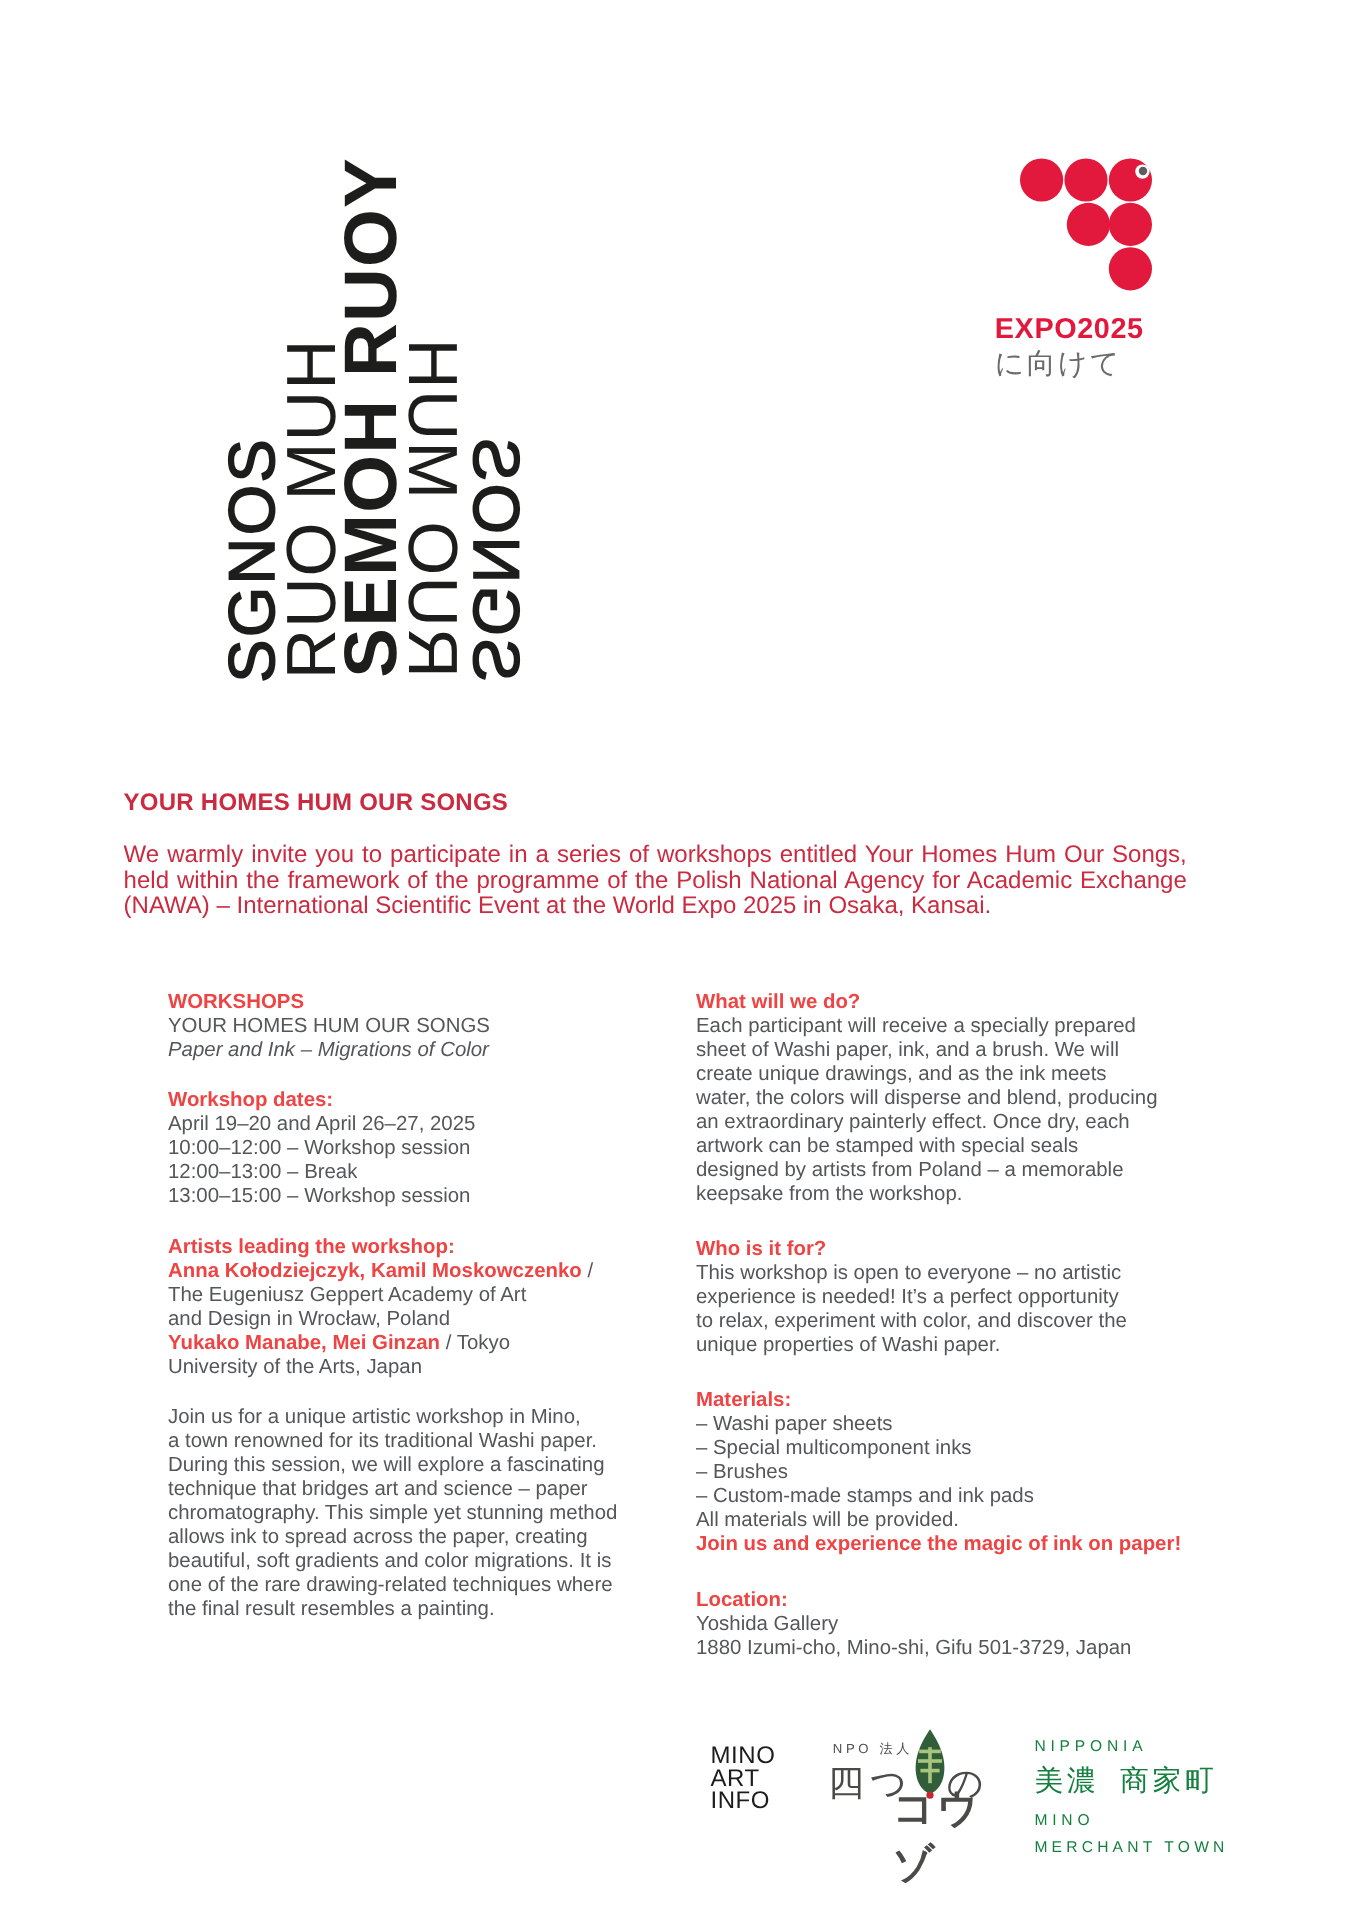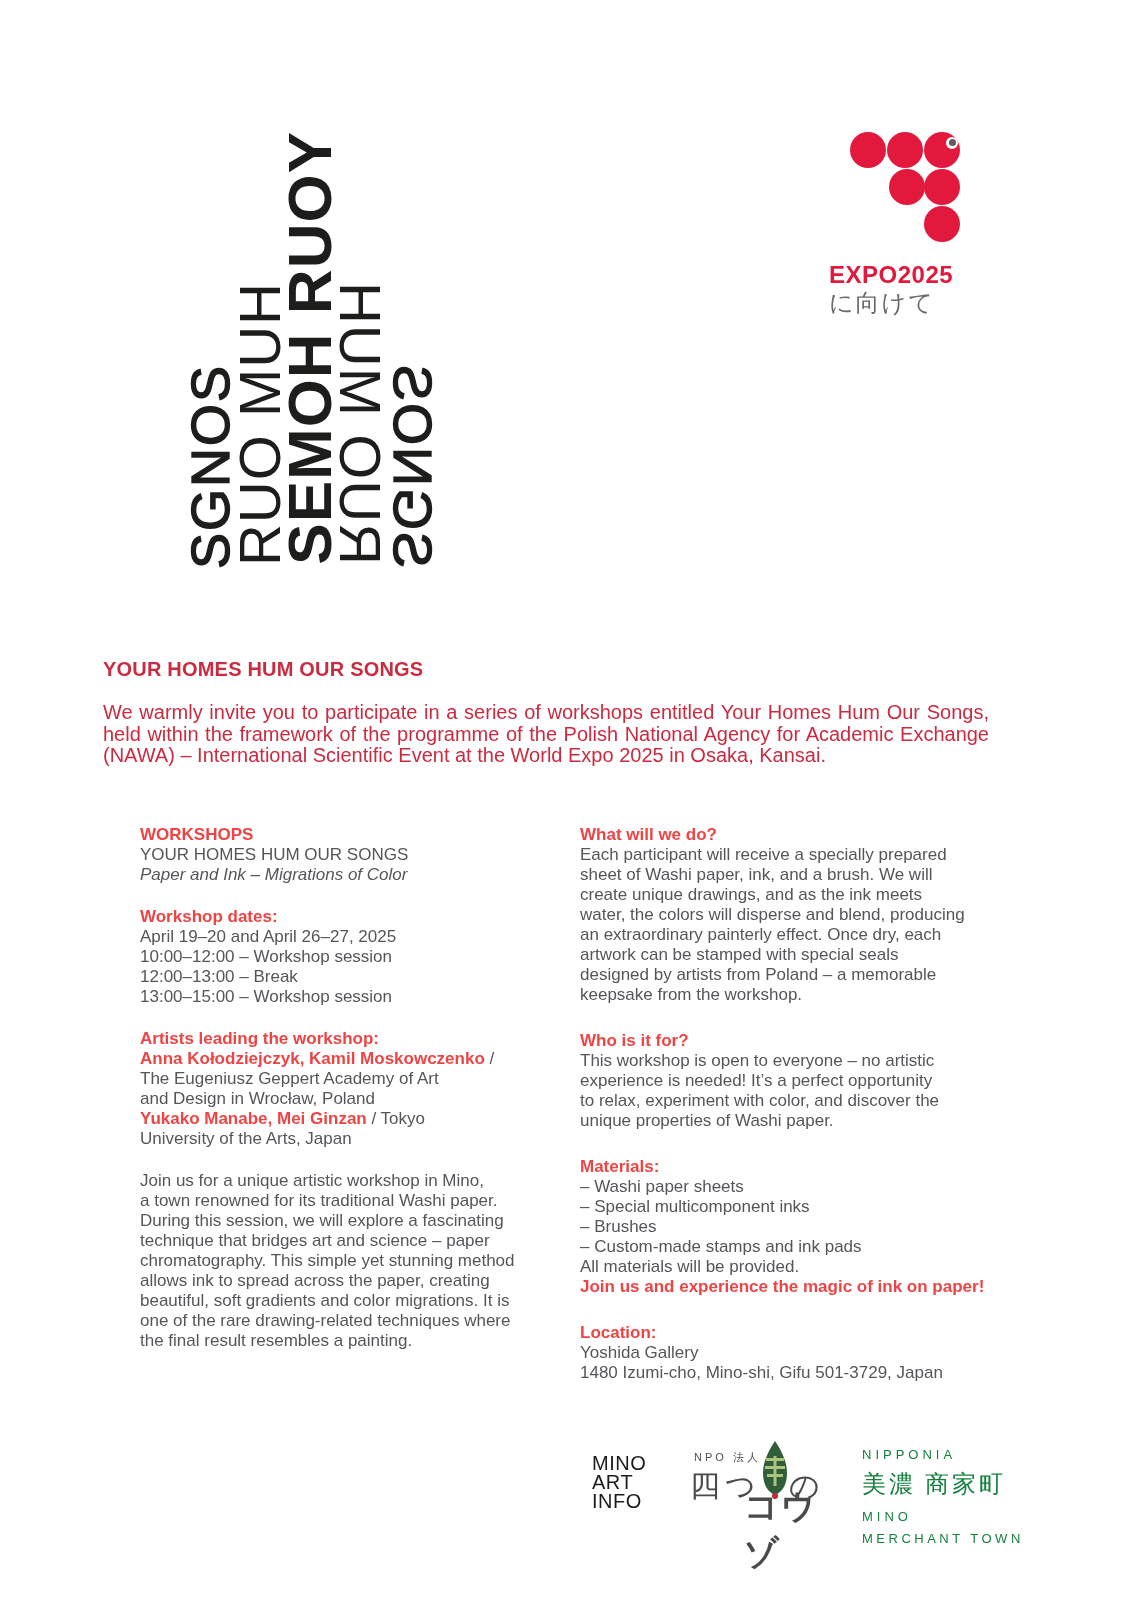--- a/index.html
+++ b/index.html
@@ -56,21 +56,21 @@
   .mino-art{position:absolute;left:592px;top:1454px;font-size:20px;line-height:19px;
             letter-spacing:0.5px;color:#1c1c1c;}
   .npo{position:absolute;left:690px;top:1440px;width:128px;height:92px;color:#4a4a49;}
   .npo-label{position:absolute;left:4px;top:10px;font-size:11px;letter-spacing:3px;color:#4f4f4e;}
   .npo-ch1{position:absolute;left:0px;top:26px;font-size:30px;font-weight:200;letter-spacing:5px;}
   .npo-ch2{position:absolute;left:99px;top:26px;font-size:30px;font-weight:200;}
   .npo-ch3{position:absolute;left:54px;top:44px;font-size:34px;font-weight:700;letter-spacing:2px;}
   .leaf{position:absolute;left:72px;top:0px;}
   .nipponia{position:absolute;left:862px;top:1443px;color:#15803d;}
   .nip-brand{font-size:13px;letter-spacing:4px;margin-top:4px;}
-  .nip-kanji{font-family:Liberation Serif, serif;font-size:24px;
+  .nip-kanji{font-family:Liberation Mono, monospace;font-size:24px;
              letter-spacing:3px;margin-top:6px;}
   .nip-mino{font-size:13px;letter-spacing:4px;margin-top:9px;}
   .nip-town{font-size:13px;letter-spacing:3.5px;margin-top:7px;}
 </style>
 </head>
 <body>
 
 <div class="page">
 
   <div>
@@ -113,21 +113,21 @@
   <div class="col col-left">
       <p class="blk"><span class="b">WORKSHOPS</span><br><span>YOUR HOMES HUM OUR SONGS</span><br><span class="i">Paper and Ink – Migrations of Color</span><br></p>
       <p class="blk"><span class="b">Workshop dates:</span><br><span>April 19–20 and April 26–27, 2025</span><br><span>10:00–12:00 – Workshop session</span><br><span>12:00–13:00 – Break</span><br><span>13:00–15:00 – Workshop session</span><br></p>
       <p class="blk"><span class="b">Artists leading the workshop:</span><br><span class="b">Anna Kołodziejczyk, Kamil Moskowczenko</span><span> /</span><br><span>The Eugeniusz Geppert Academy of Art</span><br><span>and Design in Wrocław, Poland</span><br><span class="b">Yukako Manabe, Mei Ginzan</span><span> / Tokyo</span><br><span>University of the Arts, Japan</span><br></p>
       <p class="blk"><span>Join us for a unique artistic workshop in Mino,</span><br><span>a town renowned for its traditional Washi paper.</span><br><span>During this session, we will explore a fascinating</span><br><span>technique that bridges art and science – paper</span><br><span>chromatography. This simple yet stunning method</span><br><span>allows ink to spread across the paper, creating</span><br><span>beautiful, soft gradients and color migrations. It is</span><br><span>one of the rare drawing-related techniques where</span><br><span>the final result resembles a painting.</span><br></p>
     </div>
   <div class="col col-right">
       <p class="blk"><span class="b">What will we do?</span><br><span>Each participant will receive a specially prepared</span><br><span>sheet of Washi paper, ink, and a brush. We will</span><br><span>create unique drawings, and as the ink meets</span><br><span>water, the colors will disperse and blend, producing</span><br><span>an extraordinary painterly effect. Once dry, each</span><br><span>artwork can be stamped with special seals</span><br><span>designed by artists from Poland – a memorable</span><br><span>keepsake from the workshop.</span><br></p>
       <p class="blk"><span class="b">Who is it for?</span><br><span>This workshop is open to everyone – no artistic</span><br><span>experience is needed! It’s a perfect opportunity</span><br><span>to relax, experiment with color, and discover the</span><br><span>unique properties of Washi paper.</span><br></p>
       <p class="blk"><span class="b">Materials:</span><br><span>– Washi paper sheets</span><br><span>– Special multicomponent inks</span><br><span>– Brushes</span><br><span>– Custom-made stamps and ink pads</span><br><span>All materials will be provided.</span><br><span class="b">Join us and experience the magic of ink on paper!</span><br></p>
-      <p class="blk"><span class="b">Location:</span><br><span>Yoshida Gallery</span><br><span>1480 Izumi-cho, Mino-shi, Gifu 501-3729, Japan</span><br></p>
+      <p class="blk"><span class="b">Location:</span><br><span>Yoshida Gallery</span><br><span>1880 Izumi-cho, Mino-shi, Gifu 501-3729, Japan</span><br></p>
     </div>
 
   <div>
     <div class="mino-art">
       <div>MINO</div>
       <div>ART</div>
       <div>INFO</div>
     </div>
 
     <div class="npo">

